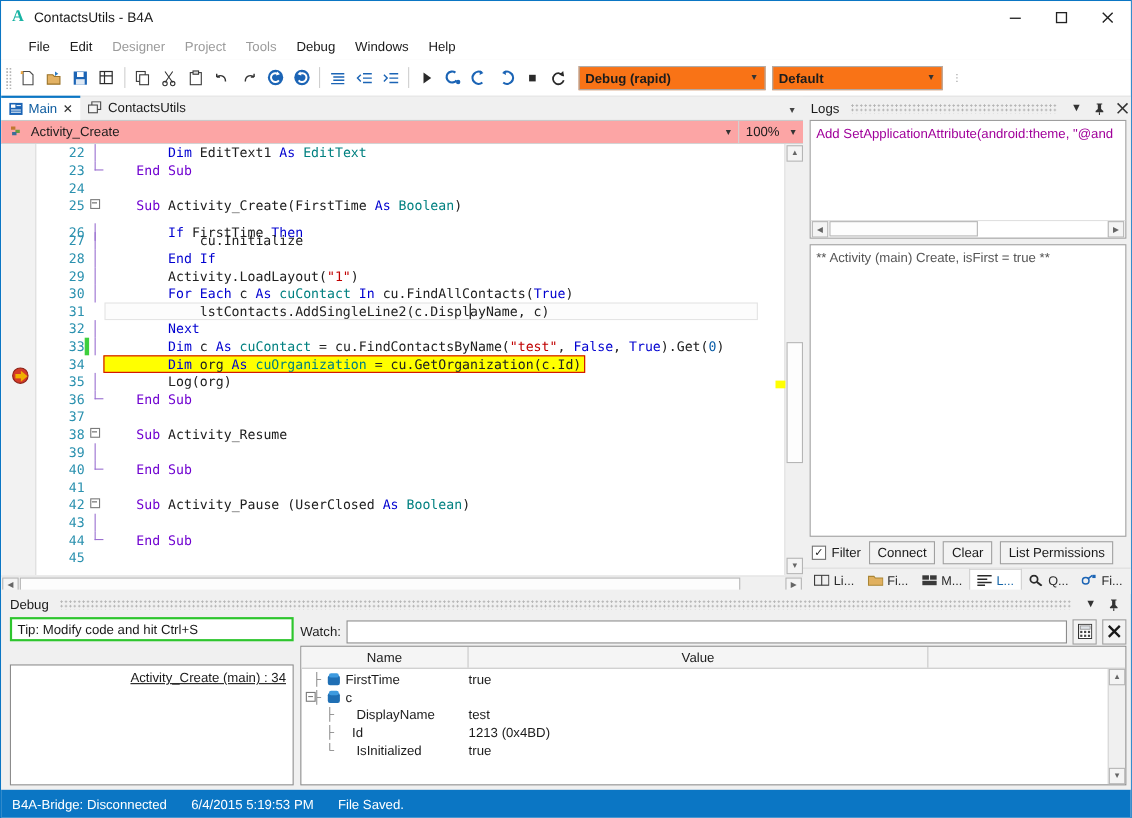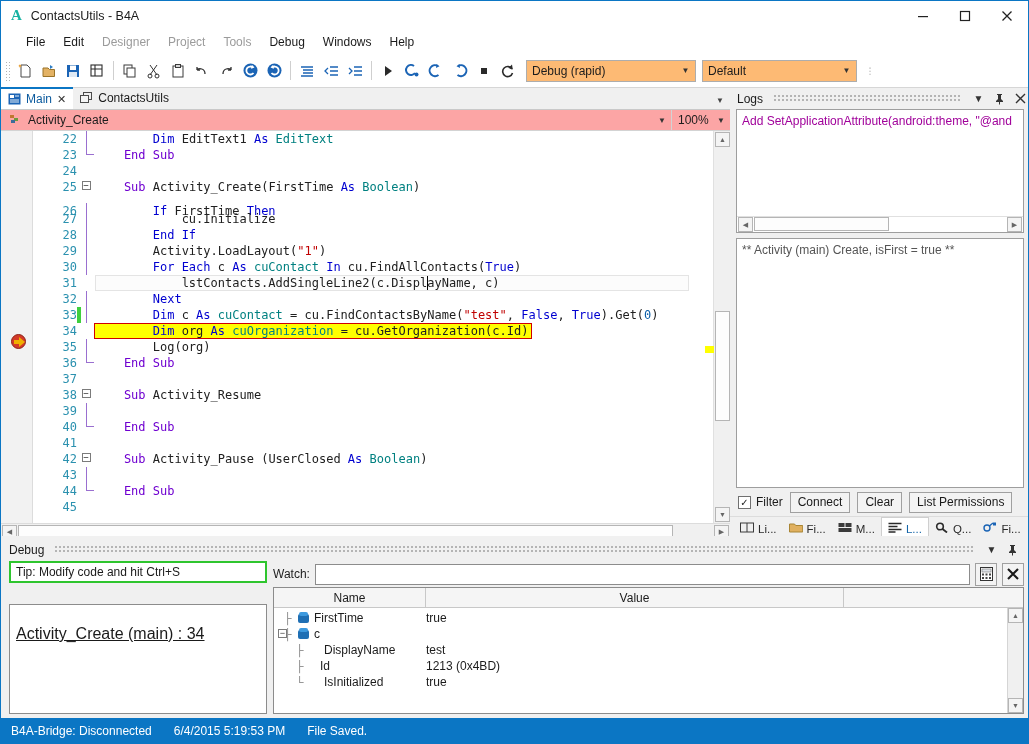--- a/index.html
+++ b/index.html
@@ -61,23 +61,23 @@
     background-image: radial-gradient(#b4b4b4 1px, transparent 1px);
     background-size: 3px 3px;
   }
   .tb-btn {
     width: 24px; height: 24px; display: flex;
     align-items: center; justify-content: center;
     cursor: default; font-size: 14px;
   }
   .tb-sep { width: 1px; height: 19px; background: #cfcfcf; margin: 0 4px; }
   .tb-combo {
-    height: 22px; border: 1px solid #adadad; background: #fdba74;
+    height: 22px; border: 1px solid #adadad; background: #f97316;
     display: flex; align-items: center; padding: 0 2px 0 5px;
-    font-size: 12px; margin-left: 6px; cursor: default;
+    font-size: 12px; margin-left: 6px; cursor: default; font-weight: bold;
   }
   .tb-combo .cv { flex: 1; }
   .tb-combo .ca { width: 15px; text-align: center; font-size: 8px; color: #333; }
 
   
   .body-area {
     position: absolute; left: 0; top: 87px; right: 0; bottom: 203px;
     display: flex; background: #f0f0f0;
   }
   .left-pane { width: 729px; display: flex; flex-direction: column; background: #fff; }
@@ -228,21 +228,21 @@
     flex: 1; height: 9px; margin: 0 4px;
     background-image: radial-gradient(#b4b4b4 1px, transparent 1px);
     background-size: 4px 4px;
   }
   .panel-btn {
     width: 15px; height: 16px; display: flex; align-items: center;
     justify-content: center; font-size: 10px; color: #333; cursor: default;
   }
   .logs-body { flex: 1; display: flex; flex-direction: column; padding: 0 4px 2px 6px; }
   .log-box-top {
-    height: 124px; border: 1px solid #9e9e9e; background: #fff;
+    height: 108px; border: 1px solid #9e9e9e; background: #fff;
     display: flex; flex-direction: column; margin-bottom: 5px;
   }
   .log-top-text {
     flex: 1; padding: 4px 5px; color: #a0009a; font-size: 12px;
     white-space: nowrap; overflow: hidden;
   }
   .log-hs { height: 16px; display: flex; align-items: center; border-top: 1px solid #e0e0e0; }
   .log-hs .hs-thumb { position: relative; width: 135px; height: 14px; }
   .log-hs .hs-track { position: relative; }
   .log-box-main {
@@ -285,21 +285,21 @@
   }
   .dbg-body { flex: 1; display: flex; padding: 2px 4px 4px 8px; gap: 6px; }
   .dbg-left { width: 258px; display: flex; flex-direction: column; }
   .tip-box {
     height: 22px; border: 2px solid #2ec52e; background: #fff;
     display: flex; align-items: center; padding-left: 5px;
     font-size: 12px; color: #1a1a1a; margin-bottom: 21px;
   }
   .stack-box {
     flex: 1; border: 1px solid #8c8c8c; background: #fff;
-    padding: 20px 6px; font-size: 16px;
+    padding: 4px 6px; font-size: 12px; text-align: right;
   }
   .stack-item { text-decoration: underline; color: #1a1a1a; cursor: default; }
   .dbg-right { flex: 1; display: flex; flex-direction: column; }
   .watch-row { height: 26px; display: flex; align-items: center; gap: 5px; }
   .watch-label { font-size: 12px; }
   .watch-input {
     flex: 1; height: 21px; border: 1px solid #8c8c8c; background: #fff;
   }
   .icon-btn {
     width: 22px; height: 23px; border: 1px solid #a0a0a0; background: #f3f3f3;

